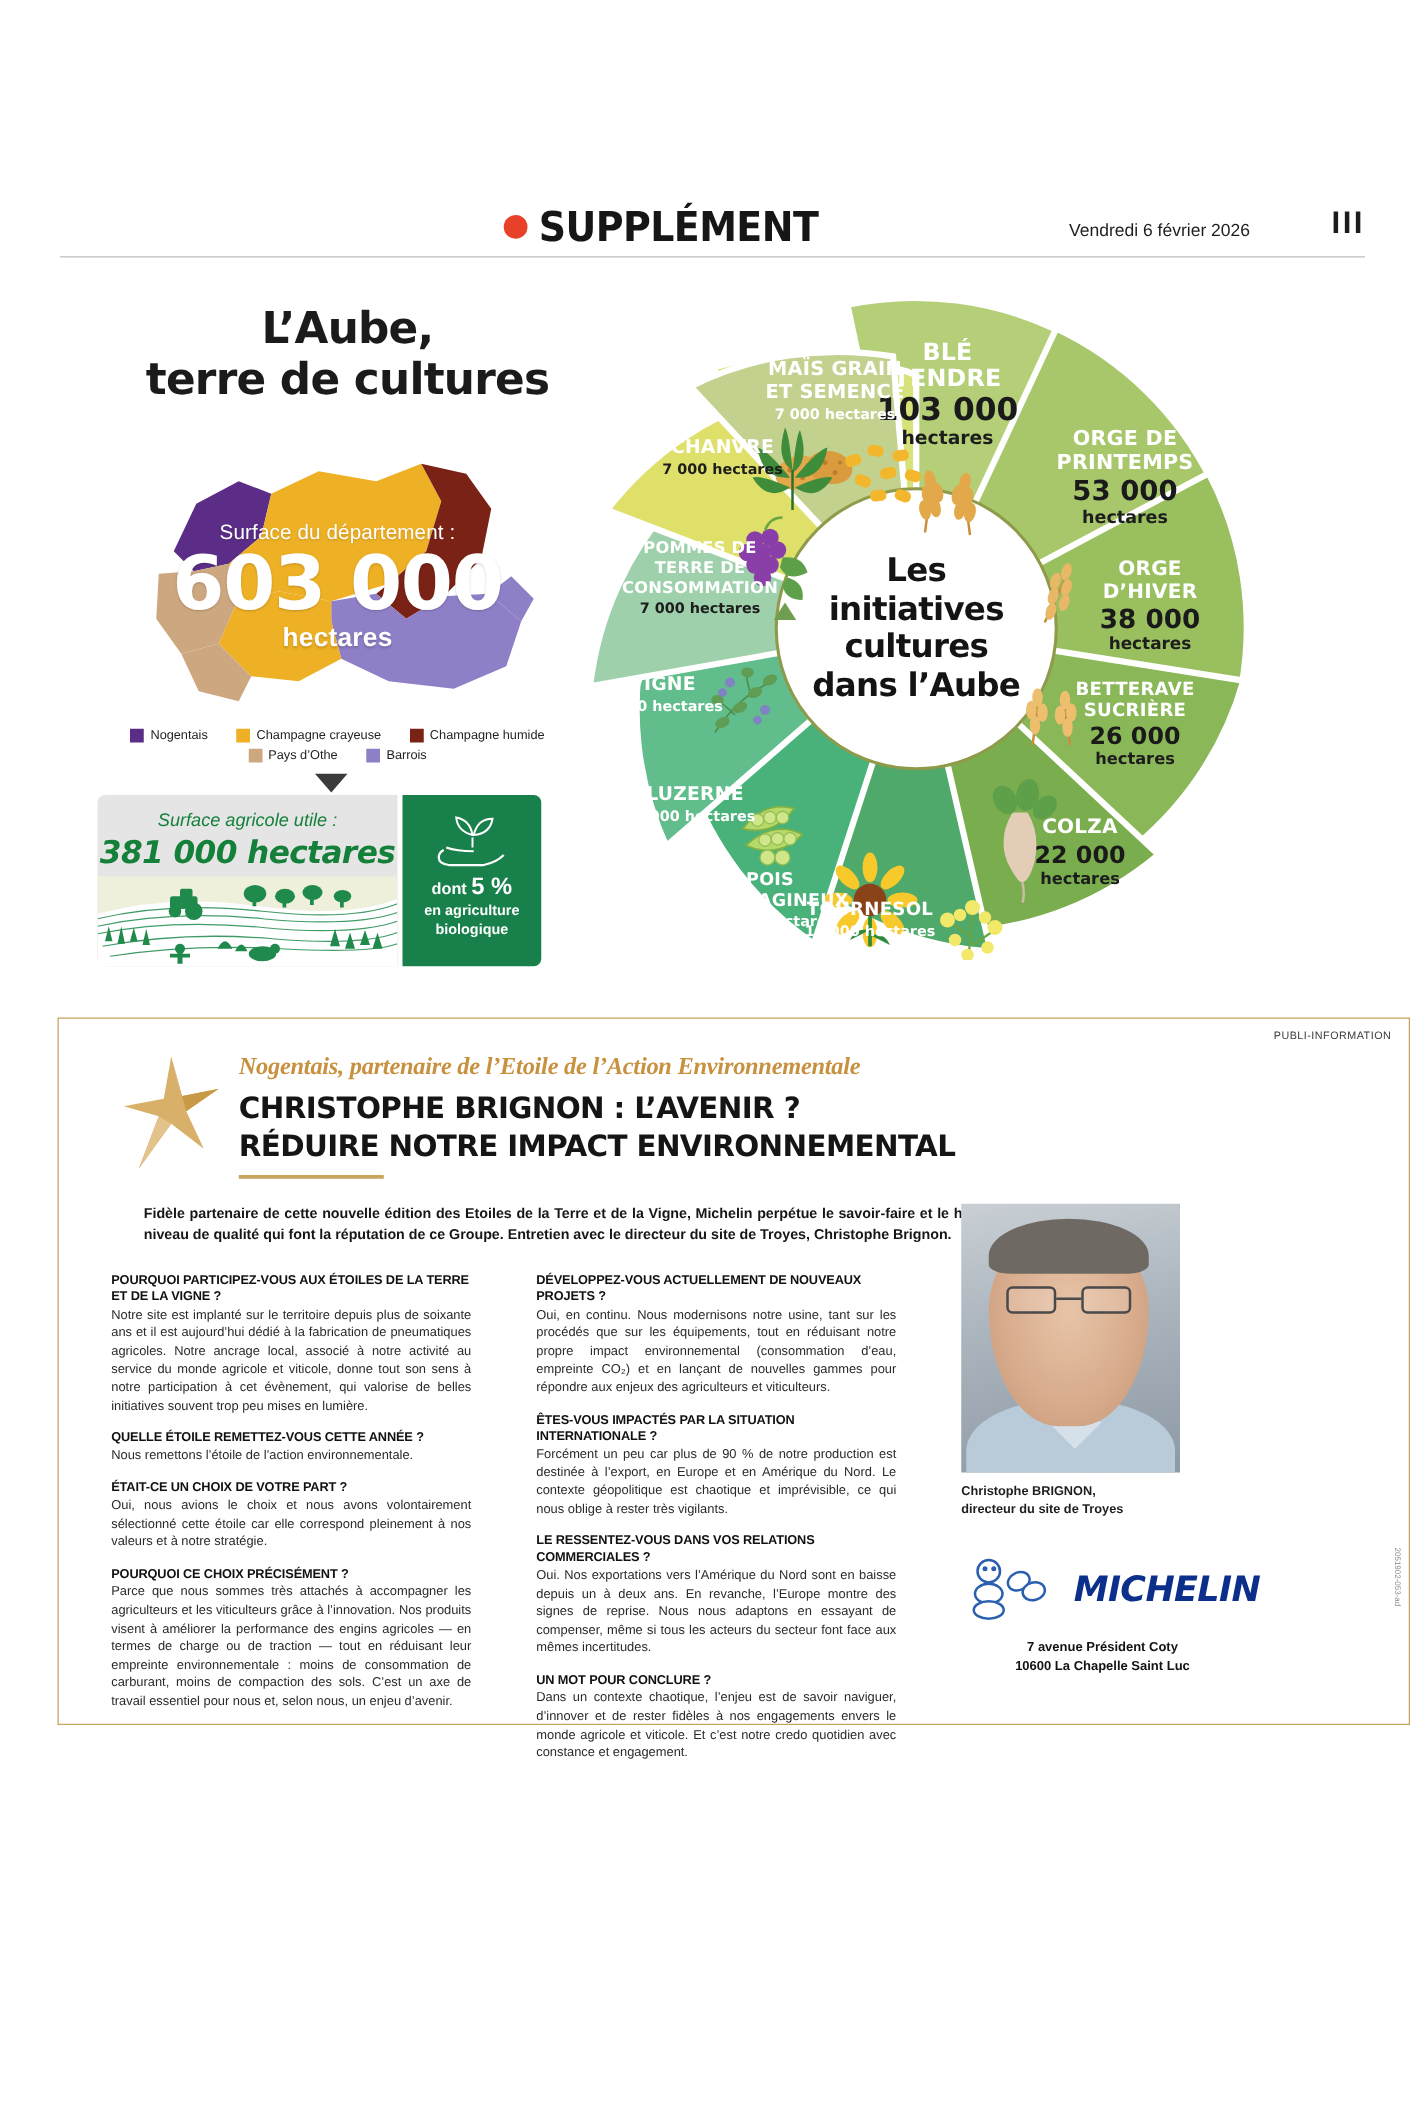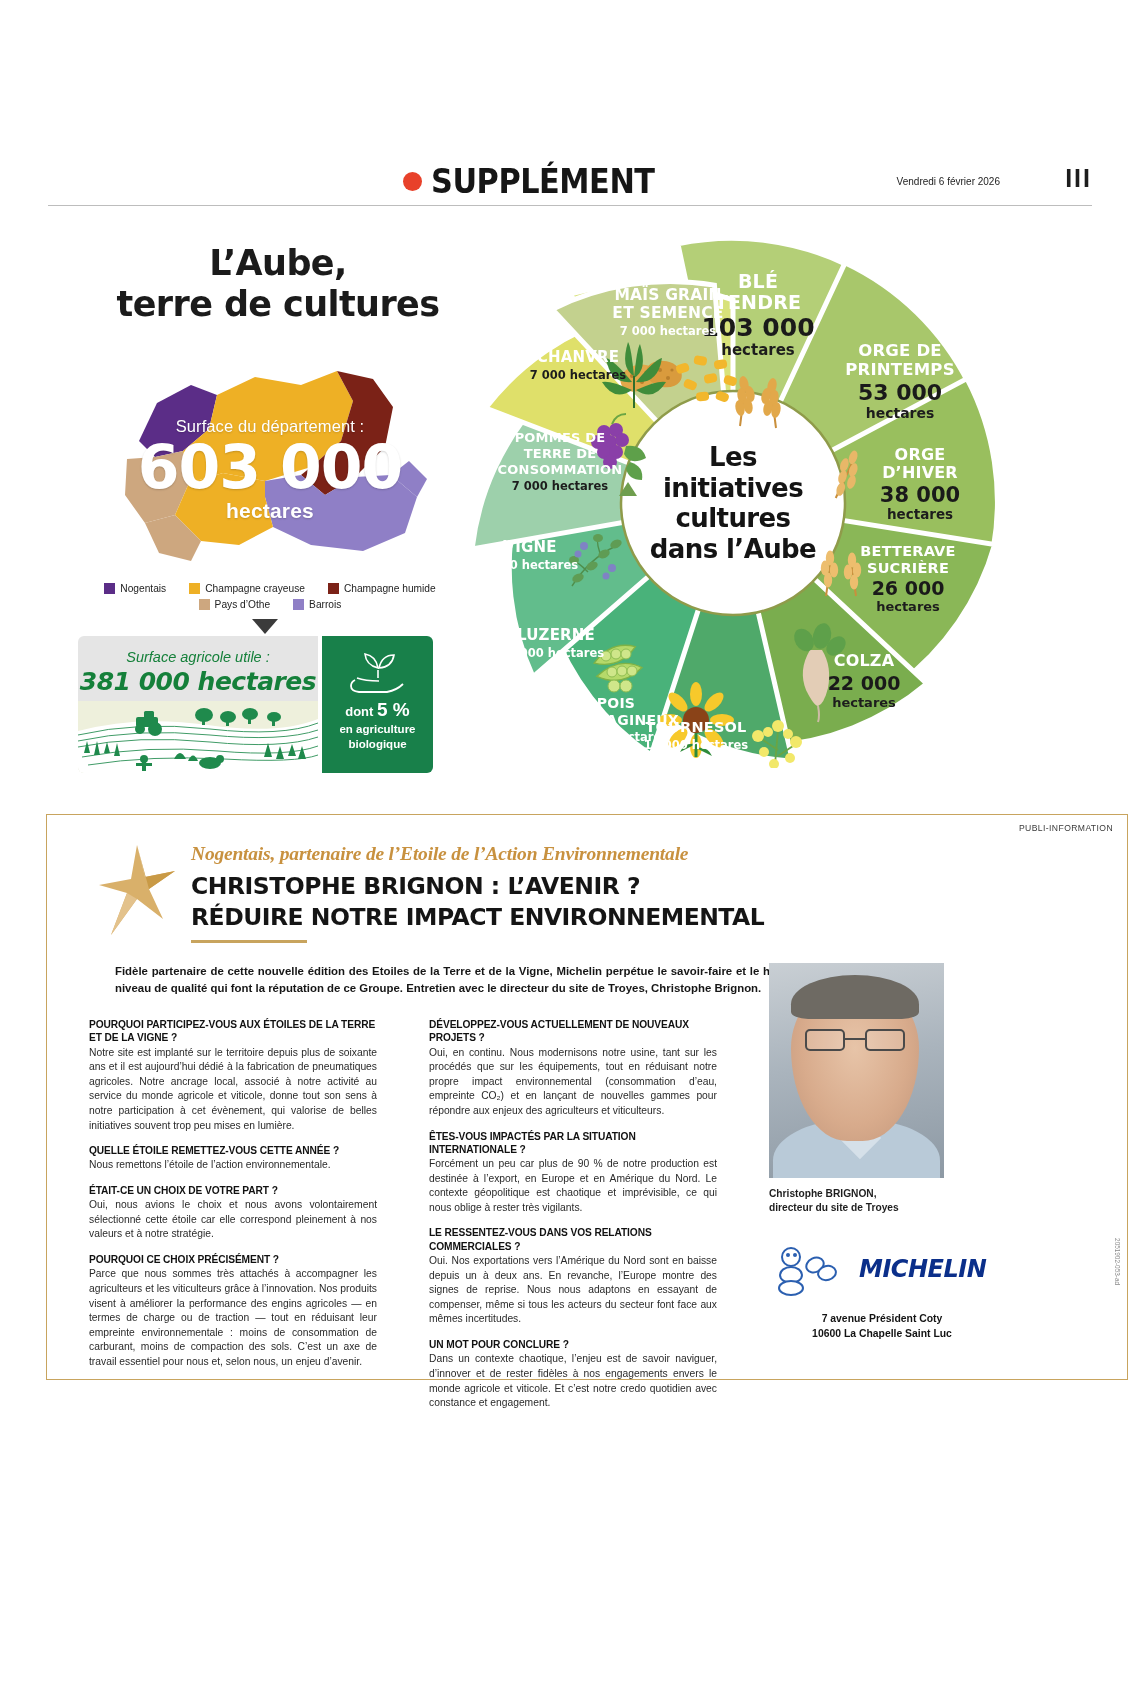--- a/index.html
+++ b/index.html
@@ -22,21 +22,21 @@
     display: flex; align-items: center; gap: 9px;
   }
   .mast-dot { width: 19px; height: 19px; border-radius: 50%; background: #e8412a; }
   .mast-title {
     font-size: 33px; font-weight: 900; letter-spacing: -0.5px;
     color: #161616; font-family: "DejaVu Sans", sans-serif;
     transform: scaleX(0.92); transform-origin: left center;
   }
   .mast-date {
     position: absolute; right: 92px; top: 16px;
-    font-size: 10px; color: #1d1d1d; font-family: "Liberation Sans", sans-serif;
+    font-size: 14px; color: #1d1d1d; font-family: "Liberation Sans", sans-serif;
   }
   .mast-pagenum {
     position: absolute; right: 0px; top: 4px;
     font-size: 25px; font-weight: 700; color: #1d1d1d; letter-spacing: 2px;
   }
 
   
   .head-title {
     position: absolute; left: 98px; top: 243px; width: 360px;
     font-family: "DejaVu Sans", sans-serif;
@@ -191,21 +191,21 @@
     position: absolute; left: 722px; top: 372px; width: 230px;
     font-size: 10.2px; font-weight: 700; line-height: 1.4; color: #1e1e1e;
   }
 
   .michelin-logo {
     position: absolute; left: 716px; top: 428px; width: 230px; height: 58px;
   }
   .mich-word {
     position: absolute; left: 96px; top: 12px;
     font-family: "DejaVu Sans", sans-serif;
-    font-weight: 900; font-style: italic; font-size: 24px; color: #0b2f8a;
+    font-weight: 900; font-style: italic; font-size: 28px; color: #0b2f8a;
     letter-spacing: -.5px;
   }
   .mich-bib { position: absolute; left: 4px; top: 2px; }
 
   .ad-addr {
     position: absolute; left: 700px; top: 496px; width: 270px;
     text-align: center; font-size: 10.4px; font-weight: 700; line-height: 1.45; color: #131313;
   }
   .side-code {
     position: absolute; right: 6px; top: 470px;

